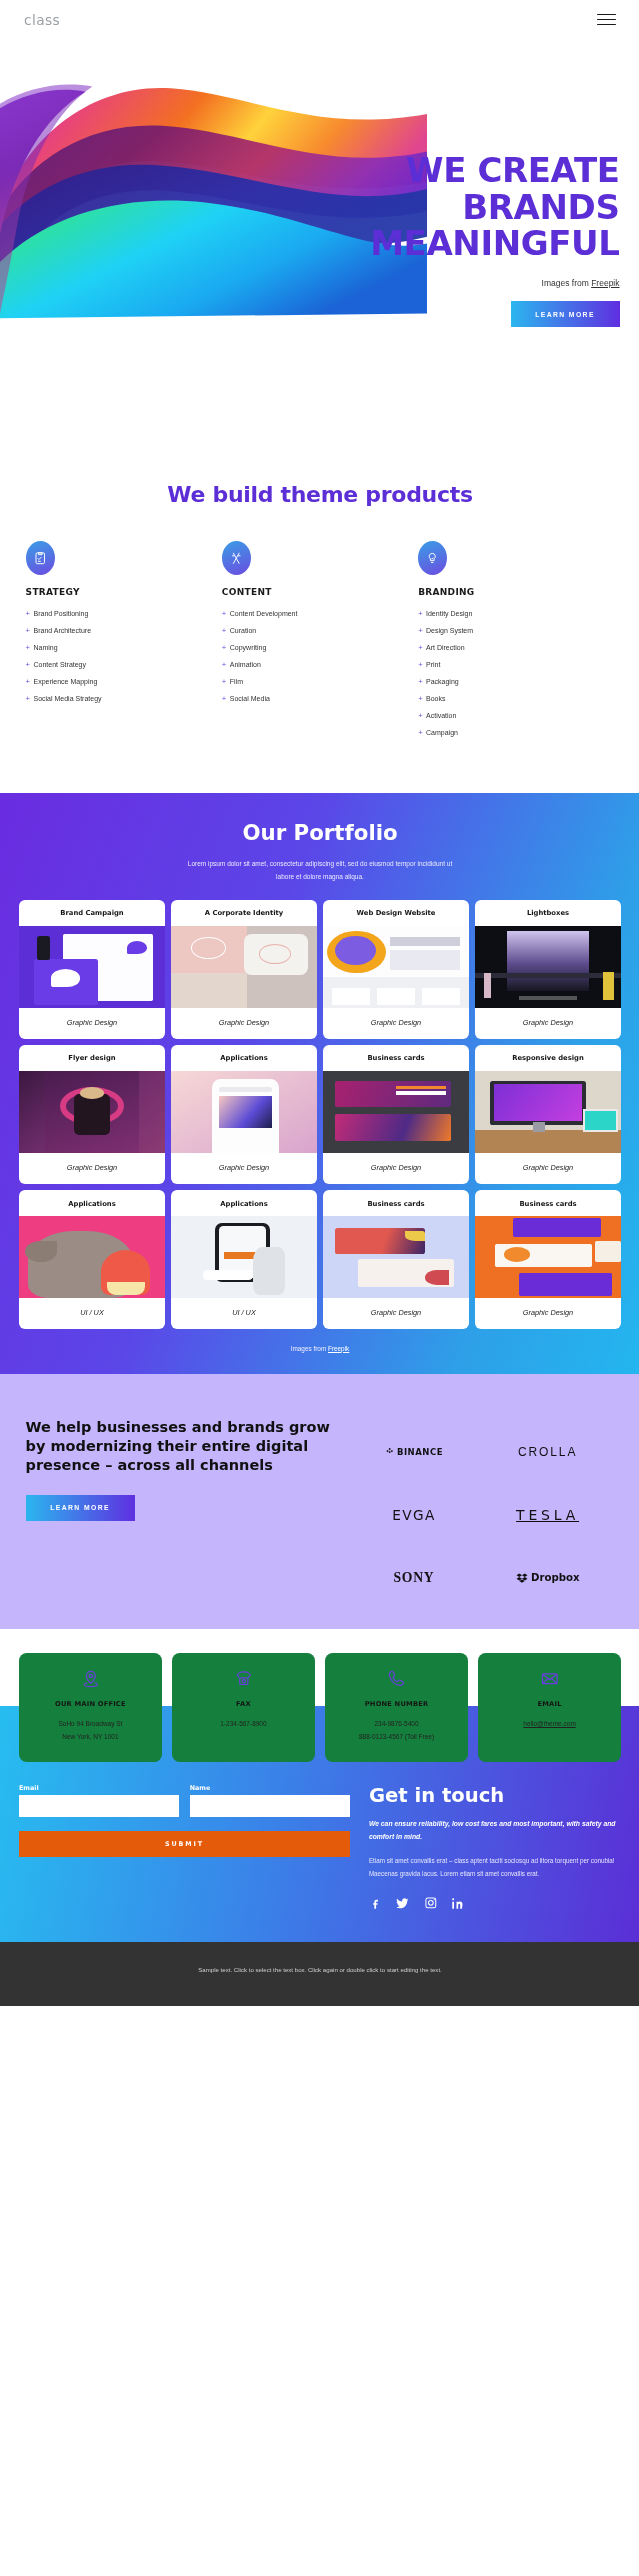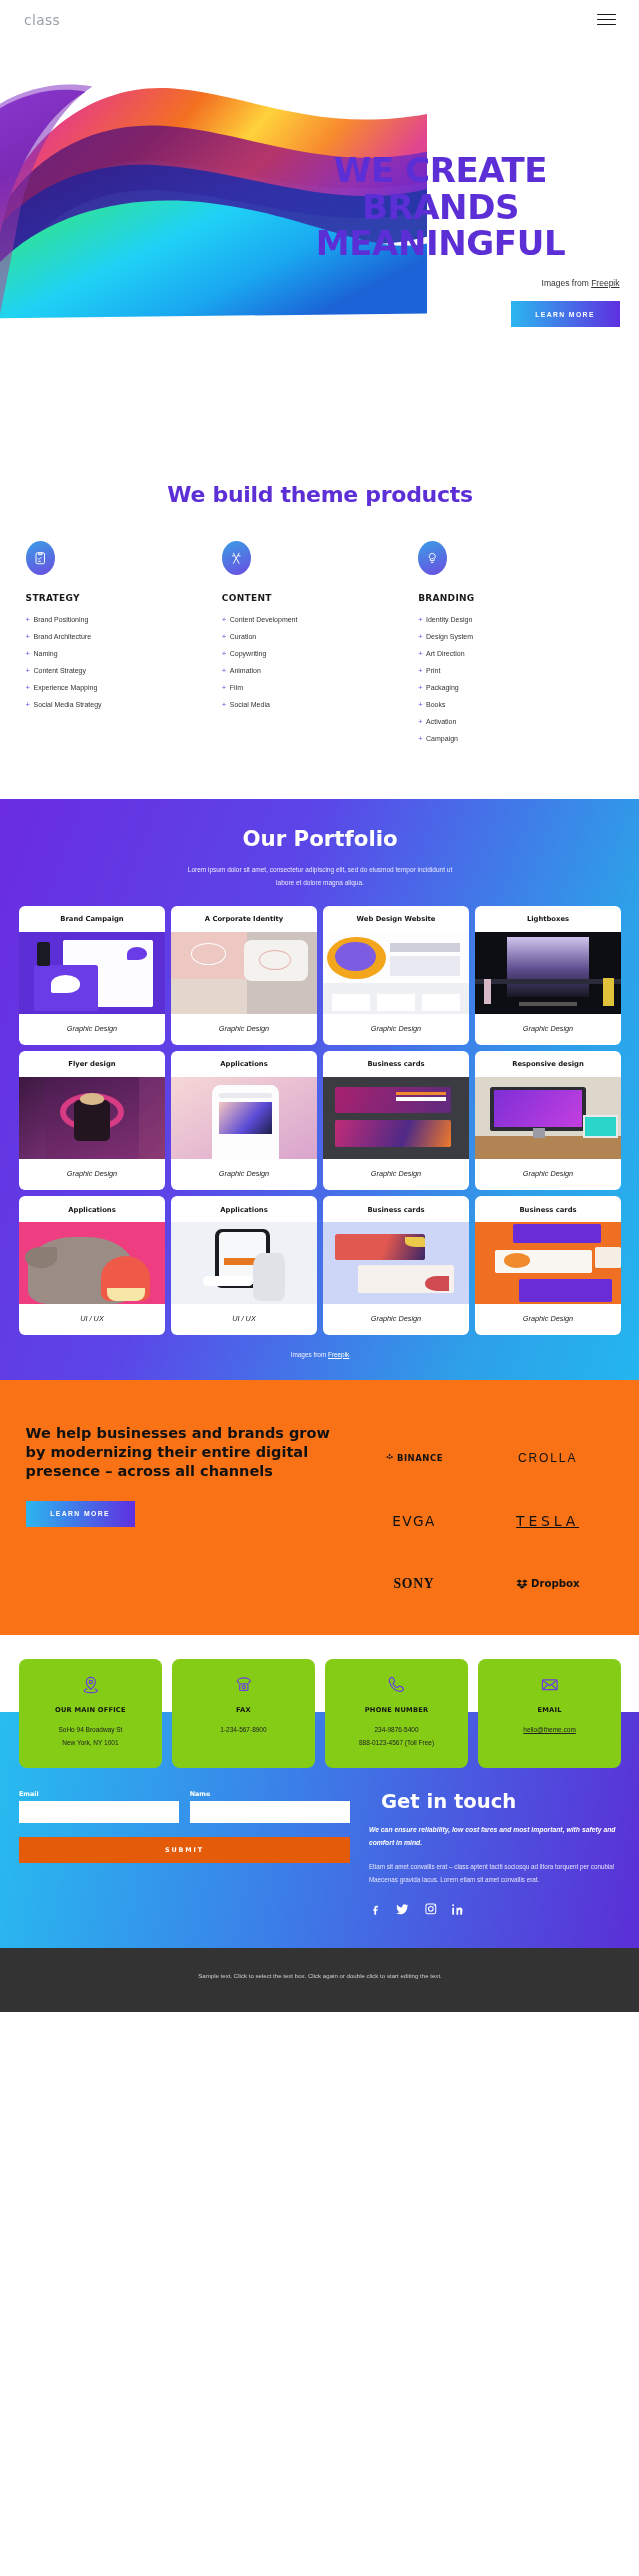--- a/index.html
+++ b/index.html
@@ -26,21 +26,20 @@
   .blob-wrap svg { display: block; width: 100%; height: 100%; }
 
   .hero-copy { position: absolute; right: 20.5px; top: 152px; width: 358px; text-align: right; z-index: 20; }
   .hero-title {
     font-family: "DejaVu Sans", sans-serif;
     font-weight: bold;
     font-size: 34px;
     line-height: 1.08;
     color: #5b2ed6;
     letter-spacing: -0.4px;
-    text-align: center;
   }
   .hero-credit { margin-top: 15.4px; font-size: 8.5px; color: #333; }
   .hero-credit a { color: #333; text-decoration: underline; }
   .btn-grad {
     display: inline-block; margin-top: 13.7px;
     background: linear-gradient(90deg,#2bb6ef 0%, #5f2fe0 100%);
     color: #fff; font-size: 6.8px; letter-spacing: 1.4px; font-weight: bold;
     padding: 9.4px 22px; text-align: center; border: none; cursor: pointer;
     min-width: 109px;
   }
@@ -55,21 +54,21 @@
   .svc-cols { display: flex; gap: 0; padding: 0 25.6px; margin-top: 34px; }
   .svc-col { flex: 1; padding-right: 13.7px; }
   .svc-icon {
     width: 29px; height: 34px; border-radius: 50%;
     background: linear-gradient(160deg,#3a9ee6 0%, #6b4ce0 100%);
     display: flex; align-items: center; justify-content: center;
     color: #fff;
   }
   .svc-icon svg { width: 14.5px; height: 14.5px; fill: none; stroke: #fff; stroke-width: 1.6; }
   .svc-head {
-    margin-top: 18px; font-family: "DejaVu Sans", sans-serif; font-weight: bold;
+    margin-top: 12px; font-family: "DejaVu Sans", sans-serif; font-weight: bold;
     font-size: 9px; letter-spacing: 0.3px; color: #1a1a1a;
   }
   .svc-list { margin-top: 12px; list-style: none; }
   .svc-list li {
     font-size: 7px; color: #333; margin-bottom: 8px;
     display: flex; align-items: baseline; gap: 3.4px;
   }
   .svc-list li .pl { color: #6b4ce0; font-size: 7.7px; }
 
   
@@ -114,21 +113,21 @@
   .th-flyer { background:#5c2a57; }
   .th-apps  { background:linear-gradient(150deg,#f7d6da,#dba8cf); }
   .th-biz   { background:#3a3a40; }
   .th-resp  { background:#d8d2c9; }
   .th-cat   { background:#ef3d82; }
   .th-phone { background:#eef1f5; }
   .th-biz2  { background:#cfd6f5; }
   .th-biz3  { background:#f07023; }
 
   
-  .brands { background:#f97316; padding: 44px 25.6px 39px; display:flex; }
+  .brands { background:#c4b5fd; padding: 44px 25.6px 39px; display:flex; }
   .brands-left { width: 52%; }
   .brands-head {
     font-family:"DejaVu Sans", sans-serif; font-weight:bold;
     font-size: 14.5px; line-height: 1.34; color:#111;
   }
   .brands-right { flex:1; padding-left: 15.4px; padding-top: 22px; }
   .logo-grid { display:grid; grid-template-columns: 1fr 1fr; row-gap: 39px; }
   .logo-cell { display:flex; align-items:center; justify-content:center; height: 24px; }
   .lg-binance { display:flex; align-items:center; gap:2.6px; font-family:"DejaVu Sans",sans-serif; font-weight:bold; font-size:8.5px; letter-spacing:0.5px; color:#111; }
   .lg-crolla { font-size:12px; letter-spacing:1.9px; color:#111; font-family:"Liberation Sans",sans-serif; }
@@ -142,21 +141,21 @@
   .contact-band {
     position:absolute; left:0; right:0; top:77px; bottom:0;
     background: linear-gradient(100deg,#27bdf0 0%, #3b7fe8 45%, #5b2ed6 100%);
   }
   .cards {
     position: relative; z-index: 3;
     display:grid; grid-template-columns: repeat(4,1fr); gap: 10.2px;
     padding: 24px 19px 0;
   }
   .ccard {
-    background:#84cc16; border-radius:7.7px; padding: 13.7px 6.8px 15.4px;
+    background:#15803d; border-radius:7.7px; padding: 13.7px 6.8px 15.4px;
     text-align:center; min-height: 109px;
   }
   .ccard-icon { height: 25.6px; display:flex; align-items:center; justify-content:center; }
   .ccard-icon svg { stroke:#6b3ee0; fill:none; stroke-width:1.5; }
   .ccard-title {
     margin-top: 8.5px; font-family:"DejaVu Sans",sans-serif; font-weight:bold;
     font-size: 6.7px; letter-spacing:0.2px; color:#141414;
   }
   .ccard-lines { margin-top: 8.5px; font-size: 6.5px; color:#222; line-height: 2.05; }
   .ccard-lines a { color:#222; text-decoration: underline; }
@@ -168,21 +167,21 @@
   .fgroup { flex:1; }
   .finput { width:100%; height: 22px; border:none; background:#fff; outline:none; }
   .ftext { width:100%; height: 60px; border:none; background:#fff; outline:none; resize: vertical; display:block; }
   .fgroup2 { margin-top: 12px; }
   .submit-btn {
     margin-top: 13.7px; width:100%; background:#e45c0a; color:#fff; border:none;
     font-family:"DejaVu Sans",sans-serif; font-weight:bold; font-size:6.4px;
     letter-spacing: 1.9px; padding: 9.4px 0; cursor:pointer;
   }
   .info-col { flex:1; padding-left: 5.1px; }
-  .git-title { font-family:"DejaVu Sans",sans-serif; font-weight:bold; font-size:19.6px; color:#fff;margin-left:12px; }
+  .git-title { font-family:"DejaVu Sans",sans-serif; font-weight:bold; font-size:19.6px; color:#fff; }
   .git-lead { margin-top: 10.2px; font-style: italic; font-weight:bold; font-size: 6.8px; color:#fff; line-height:1.95; }
   .git-body { margin-top: 12px; font-size: 6.3px; color:#e6e6fb; line-height: 2.0; }
   .socials { margin-top: 15.4px; display:flex; gap: 13.7px; align-items:center; }
   .socials svg { fill:#fff; }
 
   
   .footer { background:#333333; padding: 22px 0 29px; text-align:center; }
   .footer p { font-size: 6.1px; color:#cfcfcf; line-height: 2.0; }
 </style>
 </head>

